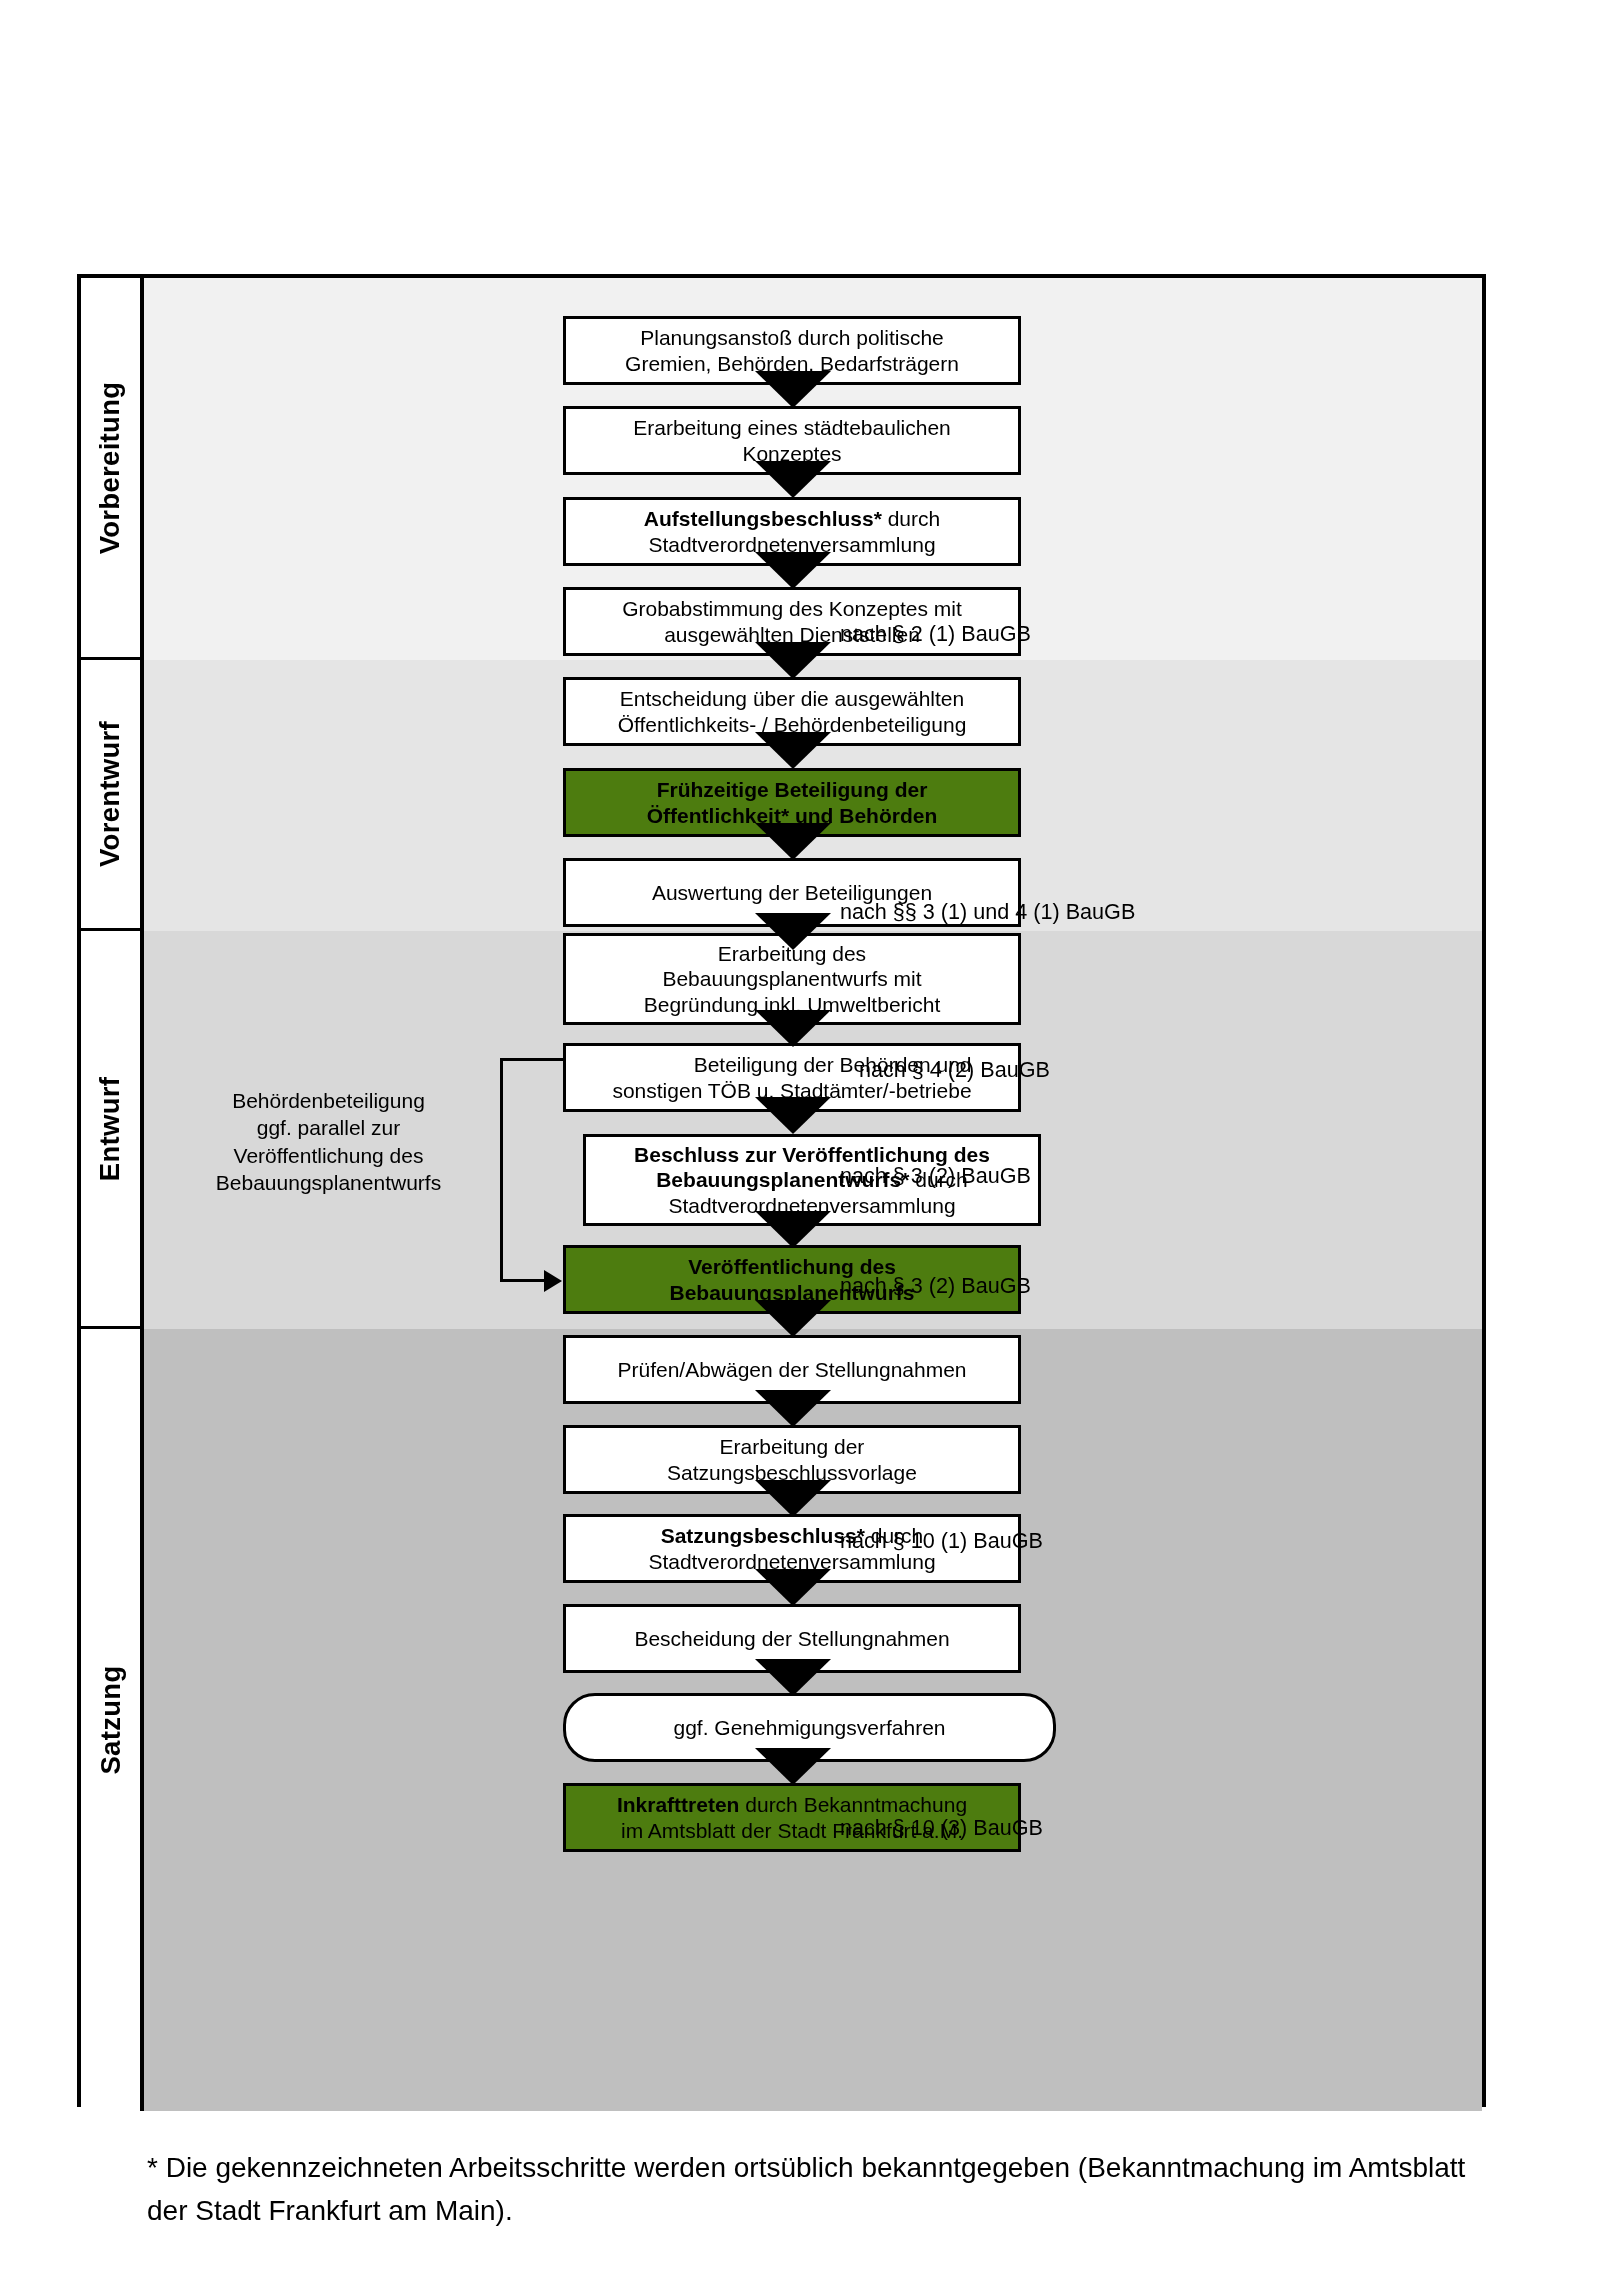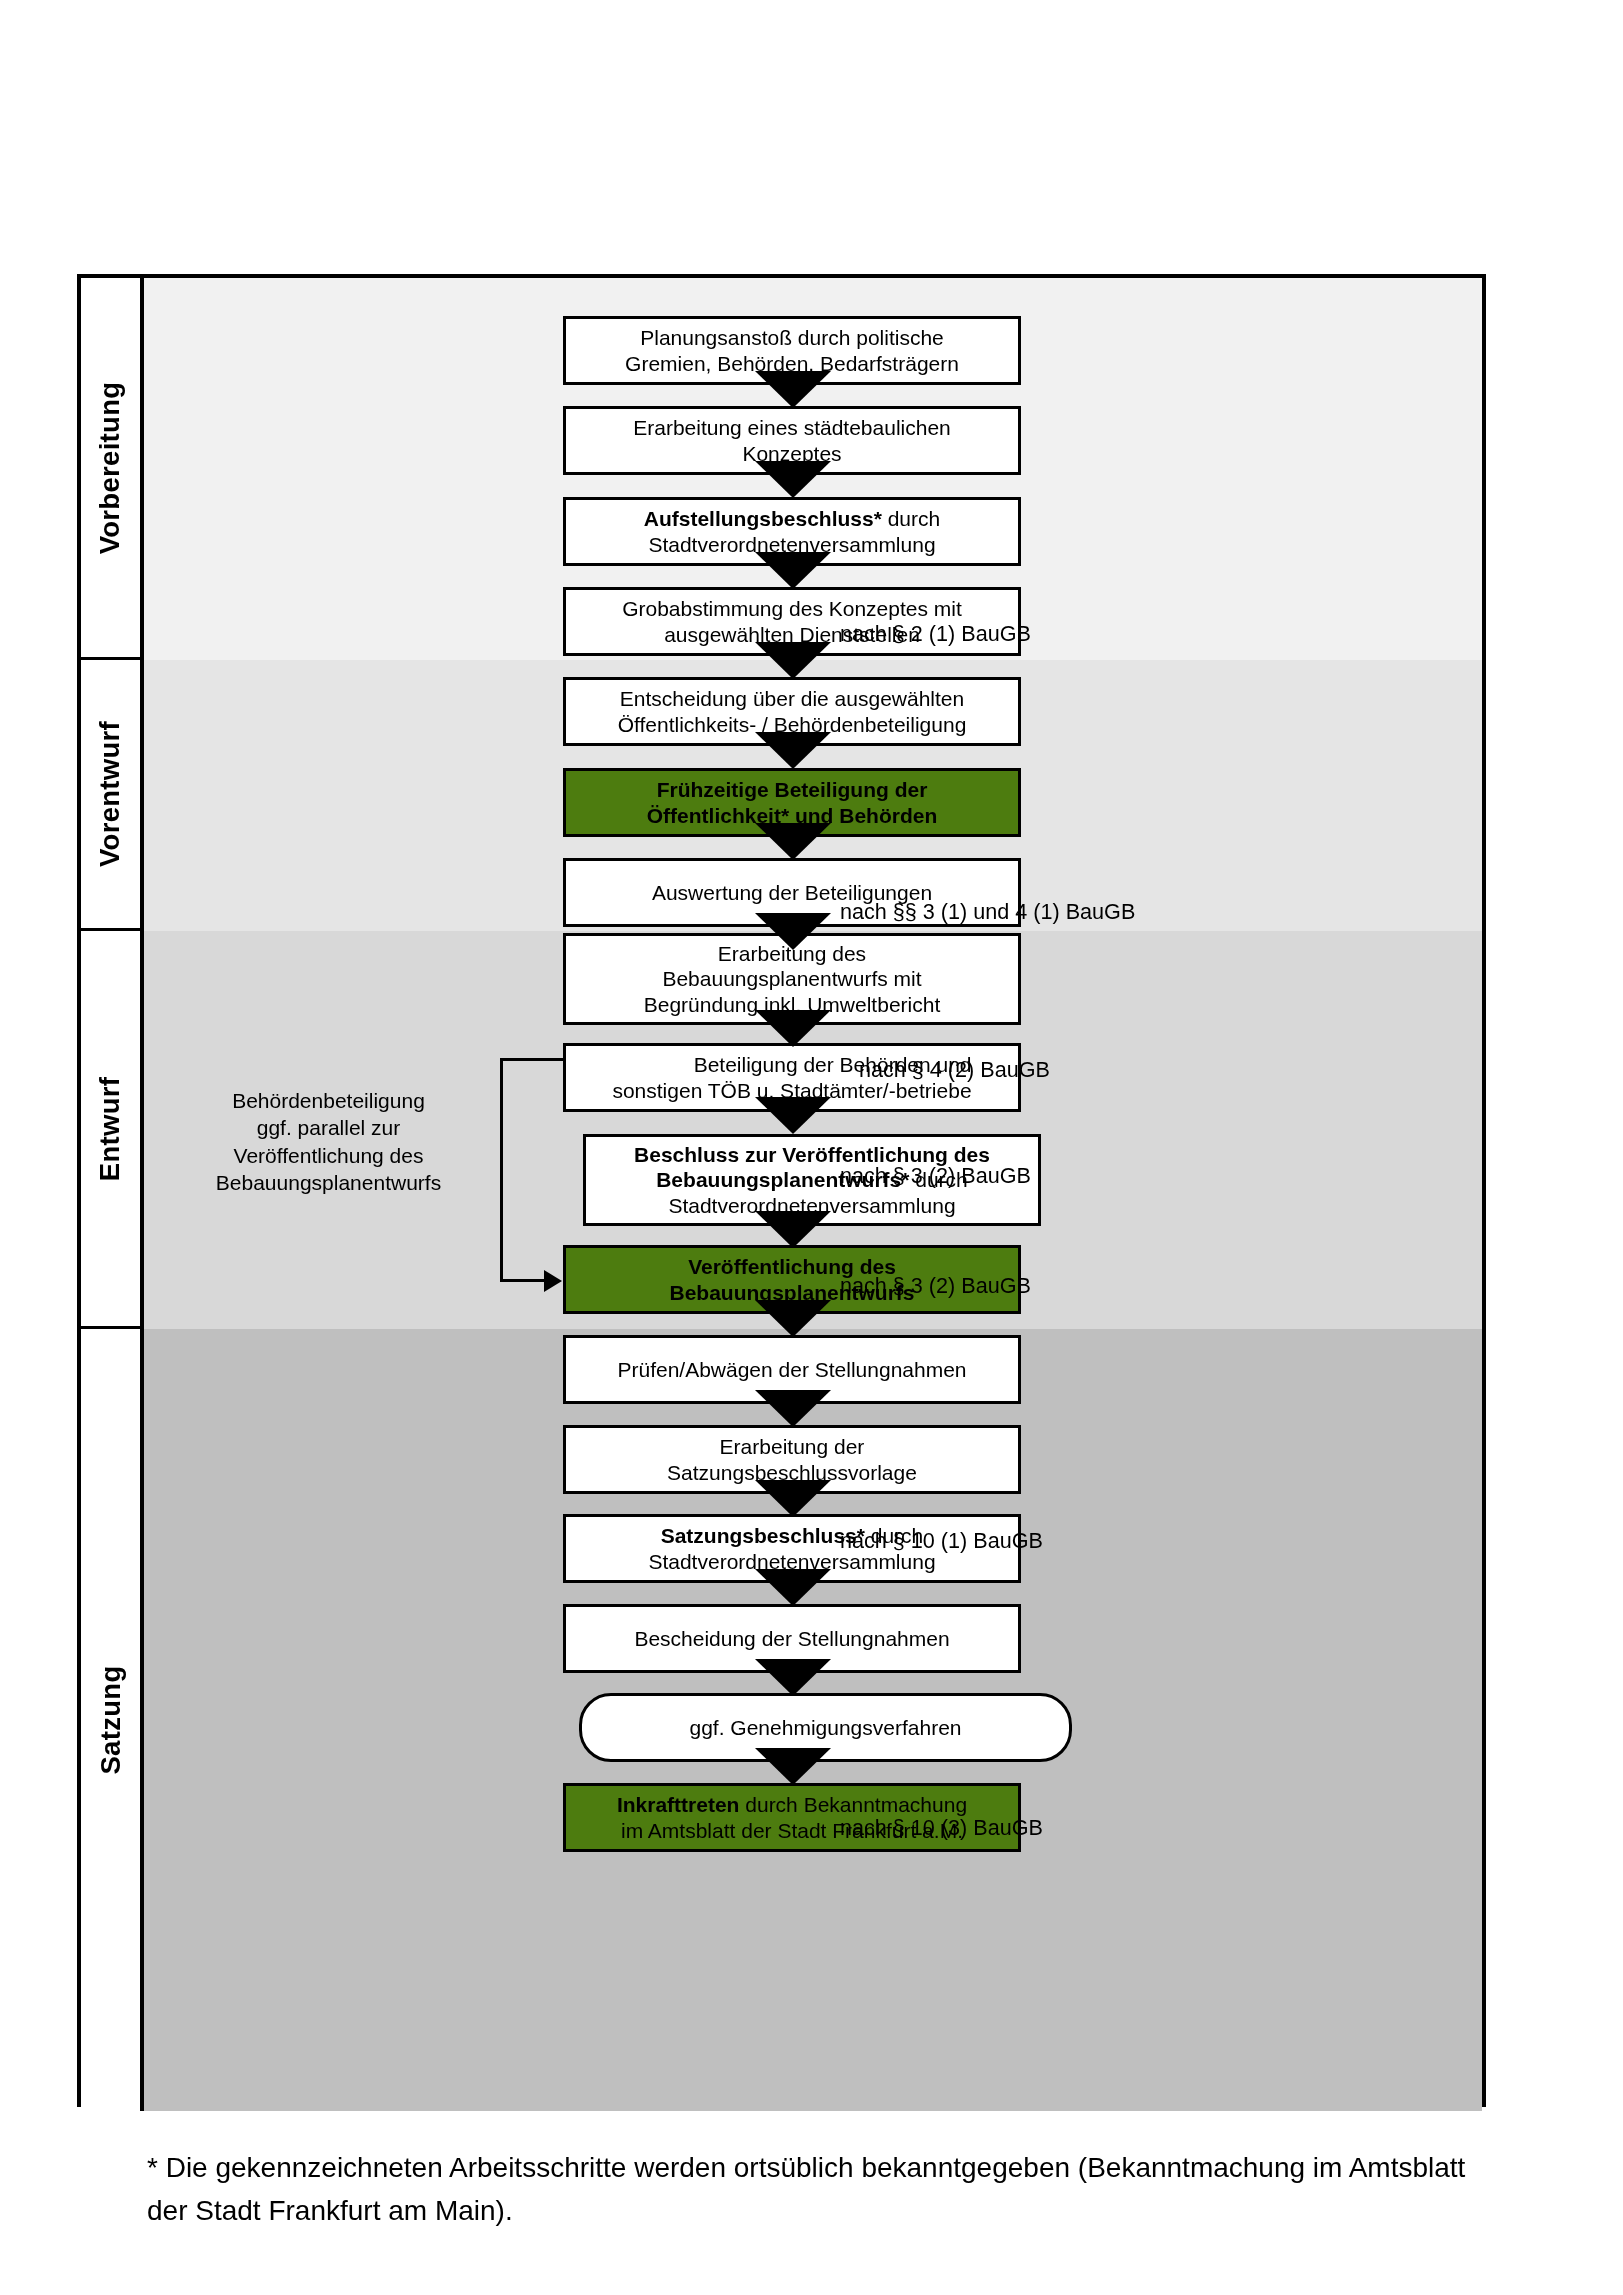--- a/index.html
+++ b/index.html
@@ -204,21 +204,21 @@
           <div>
             <span class="t"><b>Satzungsbeschluss*</b> durch</span>
             <span class="t">Stadtverordnetenversammlung</span>
           </div>
         </div>
         <div class="node" style="left: 482px; width: 458px; top: 1326px; height: 69px;">
           <div>
             <span class="t">Bescheidung der Stellungnahmen</span>
           </div>
         </div>
-        <div class="node" style="left: 498px; width: 493px; top: 1415px; height: 69px; border-radius: 32px;">
+        <div class="node" style="left: 482px; width: 493px; top: 1415px; height: 69px; border-radius: 32px;">
           <div>
             <span class="t">ggf. Genehmigungsverfahren</span>
           </div>
         </div>
         <div class="node blue" style="left: 482px; width: 458px; top: 1505px; height: 69px;">
           <div>
             <span class="t"><b>Inkrafttreten</b> durch Bekanntmachung</span>
             <span class="t">im Amtsblatt der Stadt Frankfurt a.M.</span>
           </div>
         </div>

